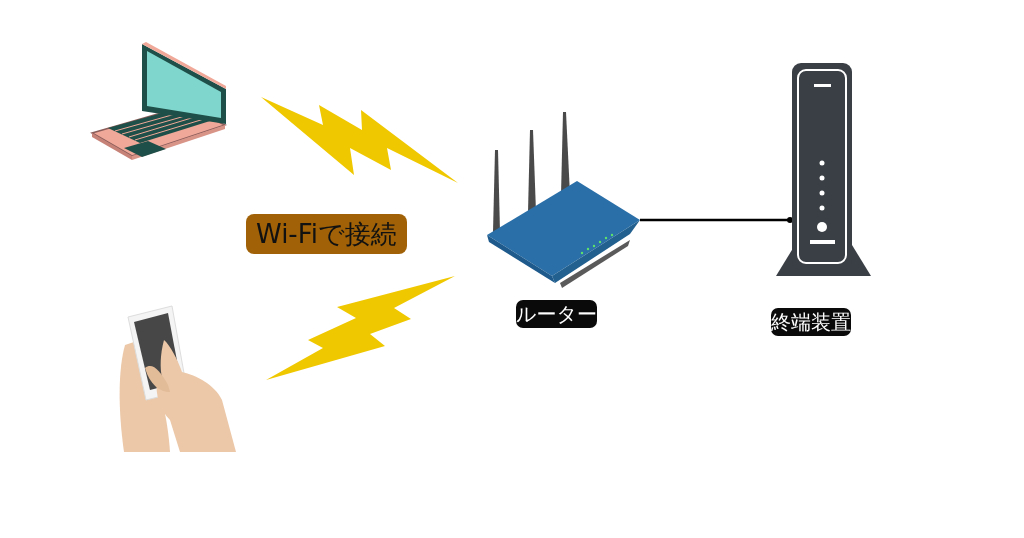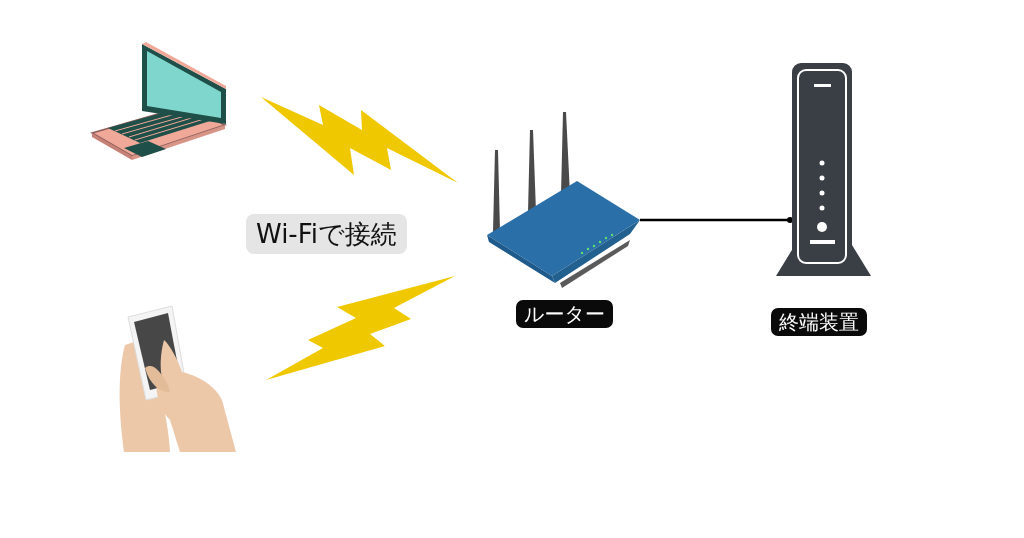--- a/index.html
+++ b/index.html
@@ -1,23 +1,23 @@
 <!DOCTYPE html>
 <html><head>
   <meta charset="utf-8">
   <style>
     html, body { margin: 0; padding: 0; background: #ffffff; }
     body { width: 1024px; height: 538px; position: relative; overflow: hidden; font-family: "DejaVu Sans", sans-serif; }
     .label-dark {
       position: absolute; background: #0a0a0a; color: #ffffff; border-radius: 7px;
-      font-size: 20px; line-height: 28px; padding: 0 8px; white-space: nowrap;
+      font-size: 20px; line-height: 28px; padding: 0 0; white-space: nowrap;
       font-family: "DejaVu Sans", sans-serif;
     }
     .label-green {
-      position: absolute; background: #e5e5e5; color: #111111; border-radius: 8px;
+      position: absolute; background: #a16207; color: #111111; border-radius: 8px;
       font-size: 26px; line-height: 40px; padding: 0 10px; white-space: nowrap;
       font-family: "DejaVu Sans", sans-serif;
     }
     svg { position: absolute; left: 0; top: 0; }
   </style>
 </head>
 <body>
 
 <svg width="1024" height="538" viewBox="0 0 1024 538">
 

